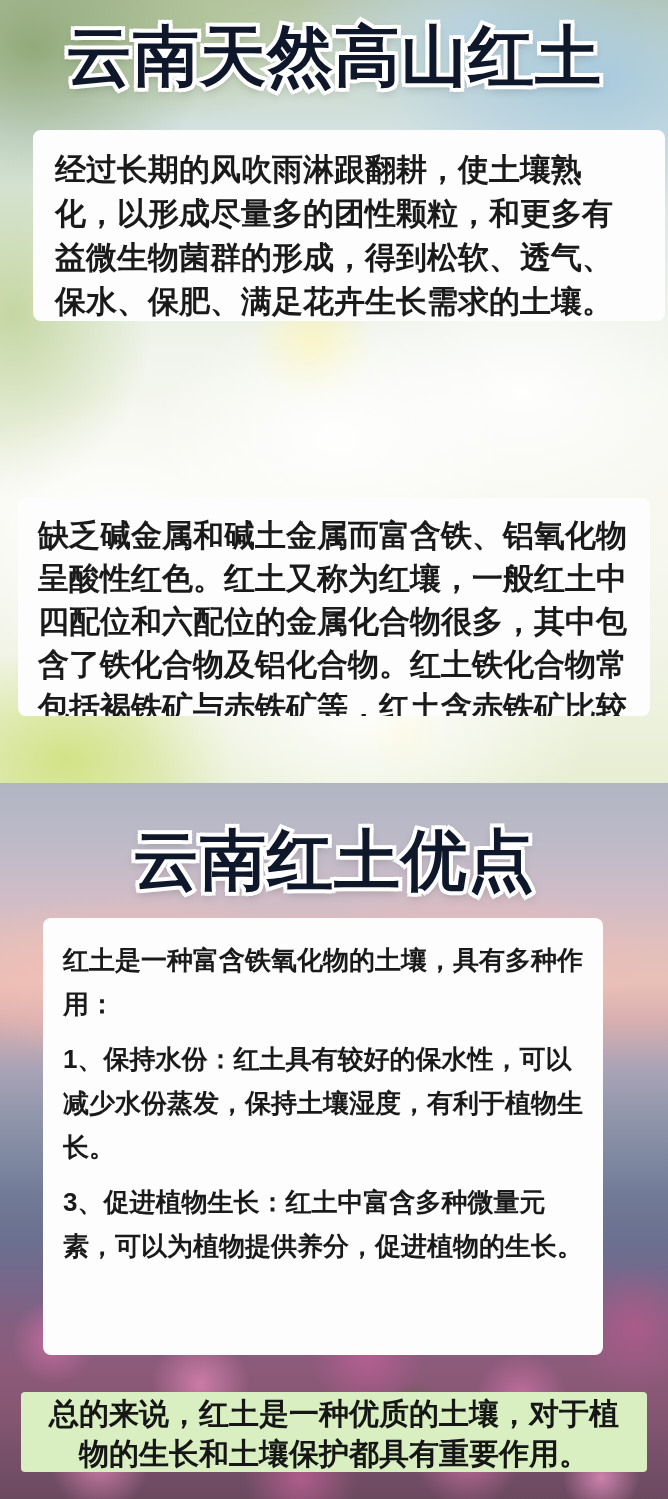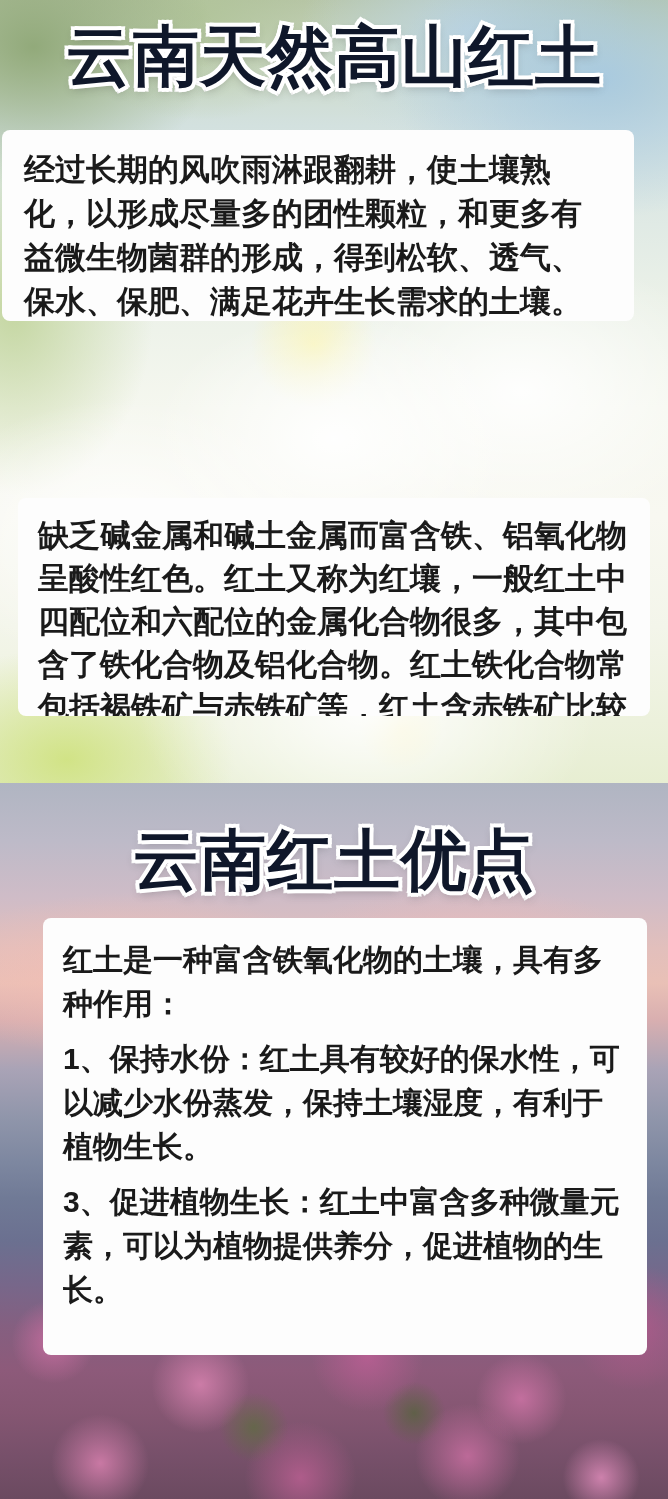--- a/index.html
+++ b/index.html
@@ -61,23 +61,23 @@
   .title-1 { top:18px;  font-size:66px; }
   .title-2 { top:384px; font-size:63px; }
   .title-3 { top:822px; font-size:66px; }
   
   .card {
     position:absolute; box-sizing:border-box;
     background:#fdfdfd; border-radius:8px;
     color:#1a1a1a; font-weight:600; overflow:hidden;
   }
   .card p { margin:0; }
-  .card-1 { left:2px; top:130px; width:632px; height:191px; padding:18px 22px; font-size:31px; line-height:44px; }
+  .card-1 { left:33px; top:130px; width:632px; height:191px; padding:18px 22px; font-size:31px; line-height:44px; }
   .card-2 { left:18px; top:498px; width:632px; height:218px; padding:16px 20px; font-size:31px; line-height:43px; }
-  .card-3 { left:43px; top:918px; width:604px; height:437px; padding:20px 20px 0 20px; font-size:30px; line-height:44px; }
+  .card-3 { left:43px; top:918px; width:560px; height:437px; padding:20px 20px 0 20px; font-size:26px; line-height:44px; }
   .card-3 p { margin:0 0 11px 0; }
   
   .summary-box {
     position:absolute; left:21px; top:1392px; width:626px; height:80px;
     box-sizing:border-box; background:#d9efc1; border-radius:4px;
     color:#161616; font-weight:700; font-size:30px; line-height:40px;
     text-align:center; padding:2px 14px; overflow:hidden;
   }
   .summary-box p { margin:0; }
 </style>
@@ -102,14 +102,17 @@
 
   <h2 class="big-title title-3">云南红土优点</h2>
 
   <div class="card card-3">
     <p>红土是一种富含铁氧化物的土壤，具有多种作用：</p>
     <p>1、保持水份：红土具有较好的保水性，可以减少水份蒸发，保持土壤湿度，有利于植物生长。</p>
     <p>3、促进植物生长：红土中富含多种微量元素，可以为植物提供养分，促进植物的生长。</p>
 
   </div>
 
+  <div class="summary-box">
+    <p>总的来说，红土是一种优质的土壤，对于植物的生长和土壤保护都具有重要作用。</p>
+  </div>
 
 </div>
 
 </body></html>

